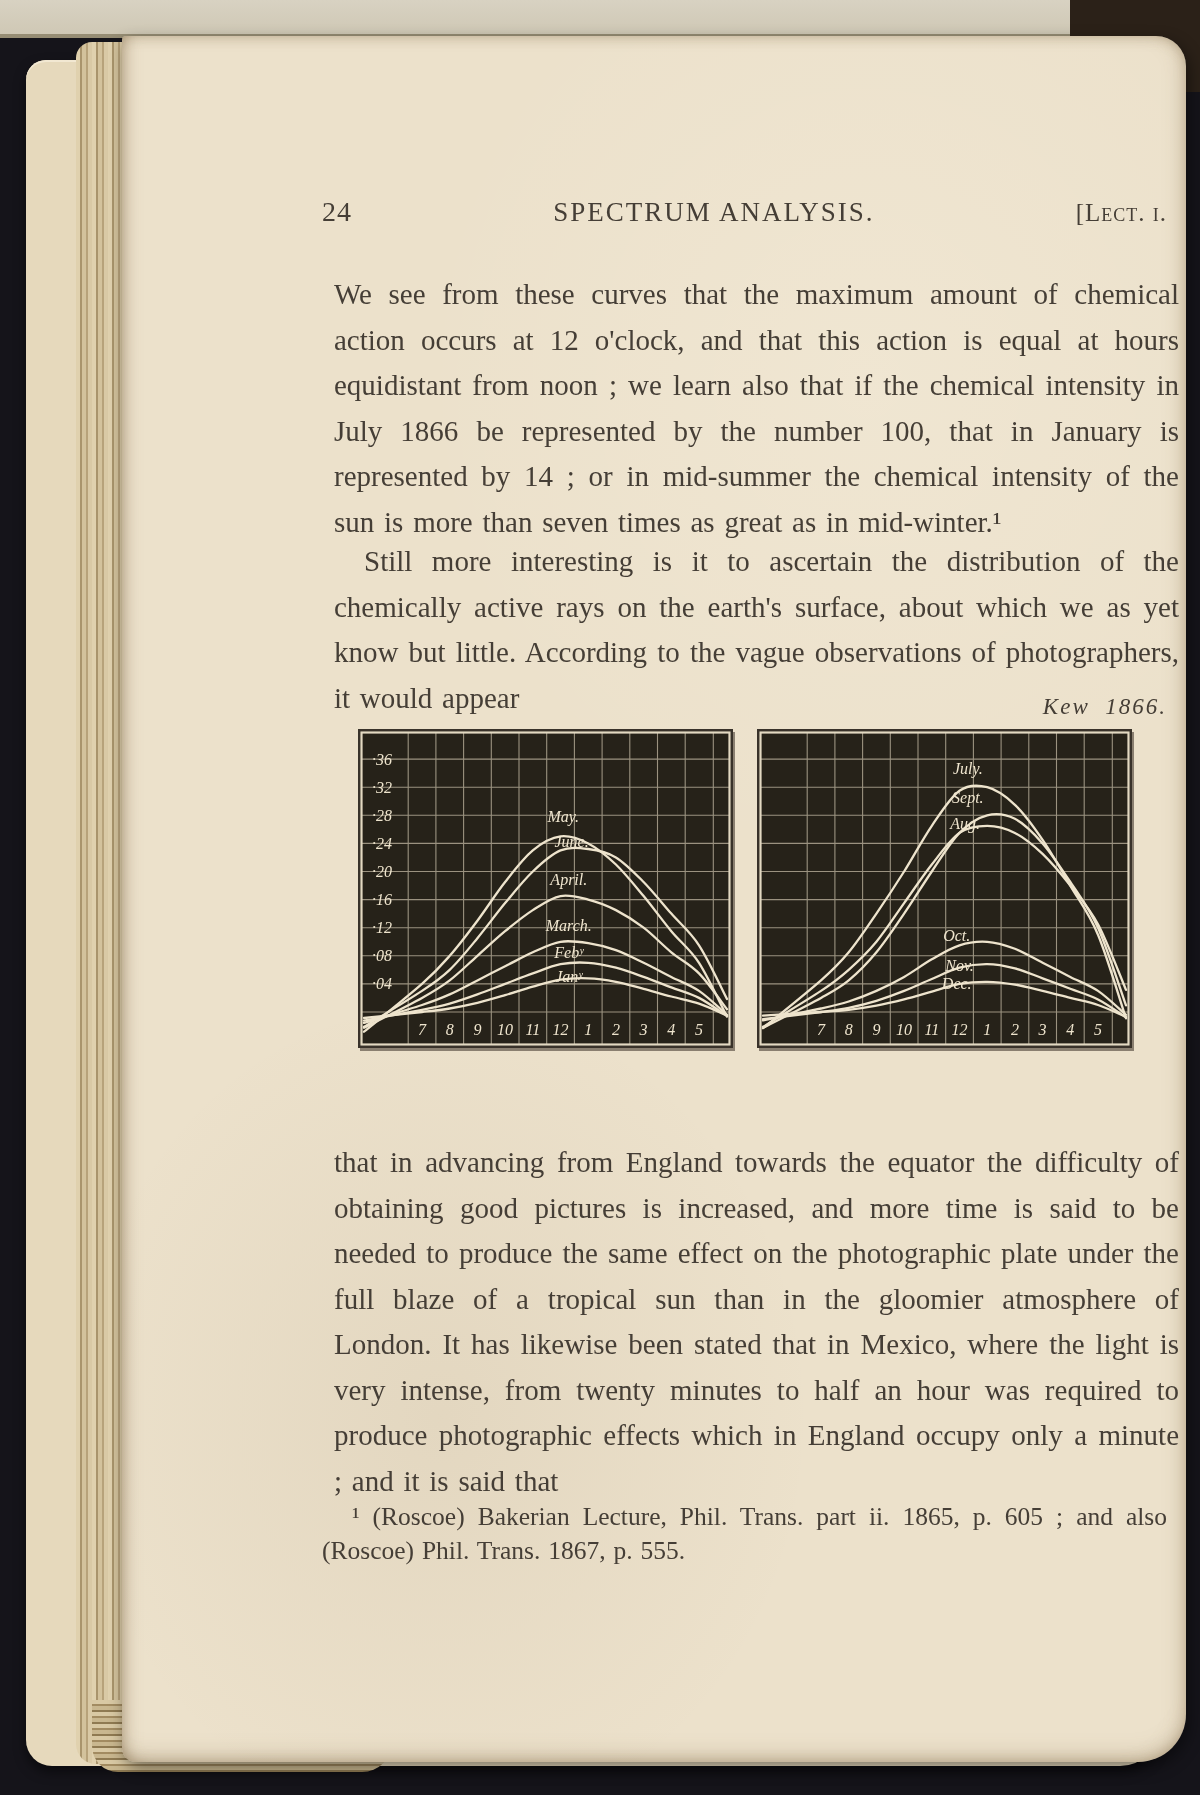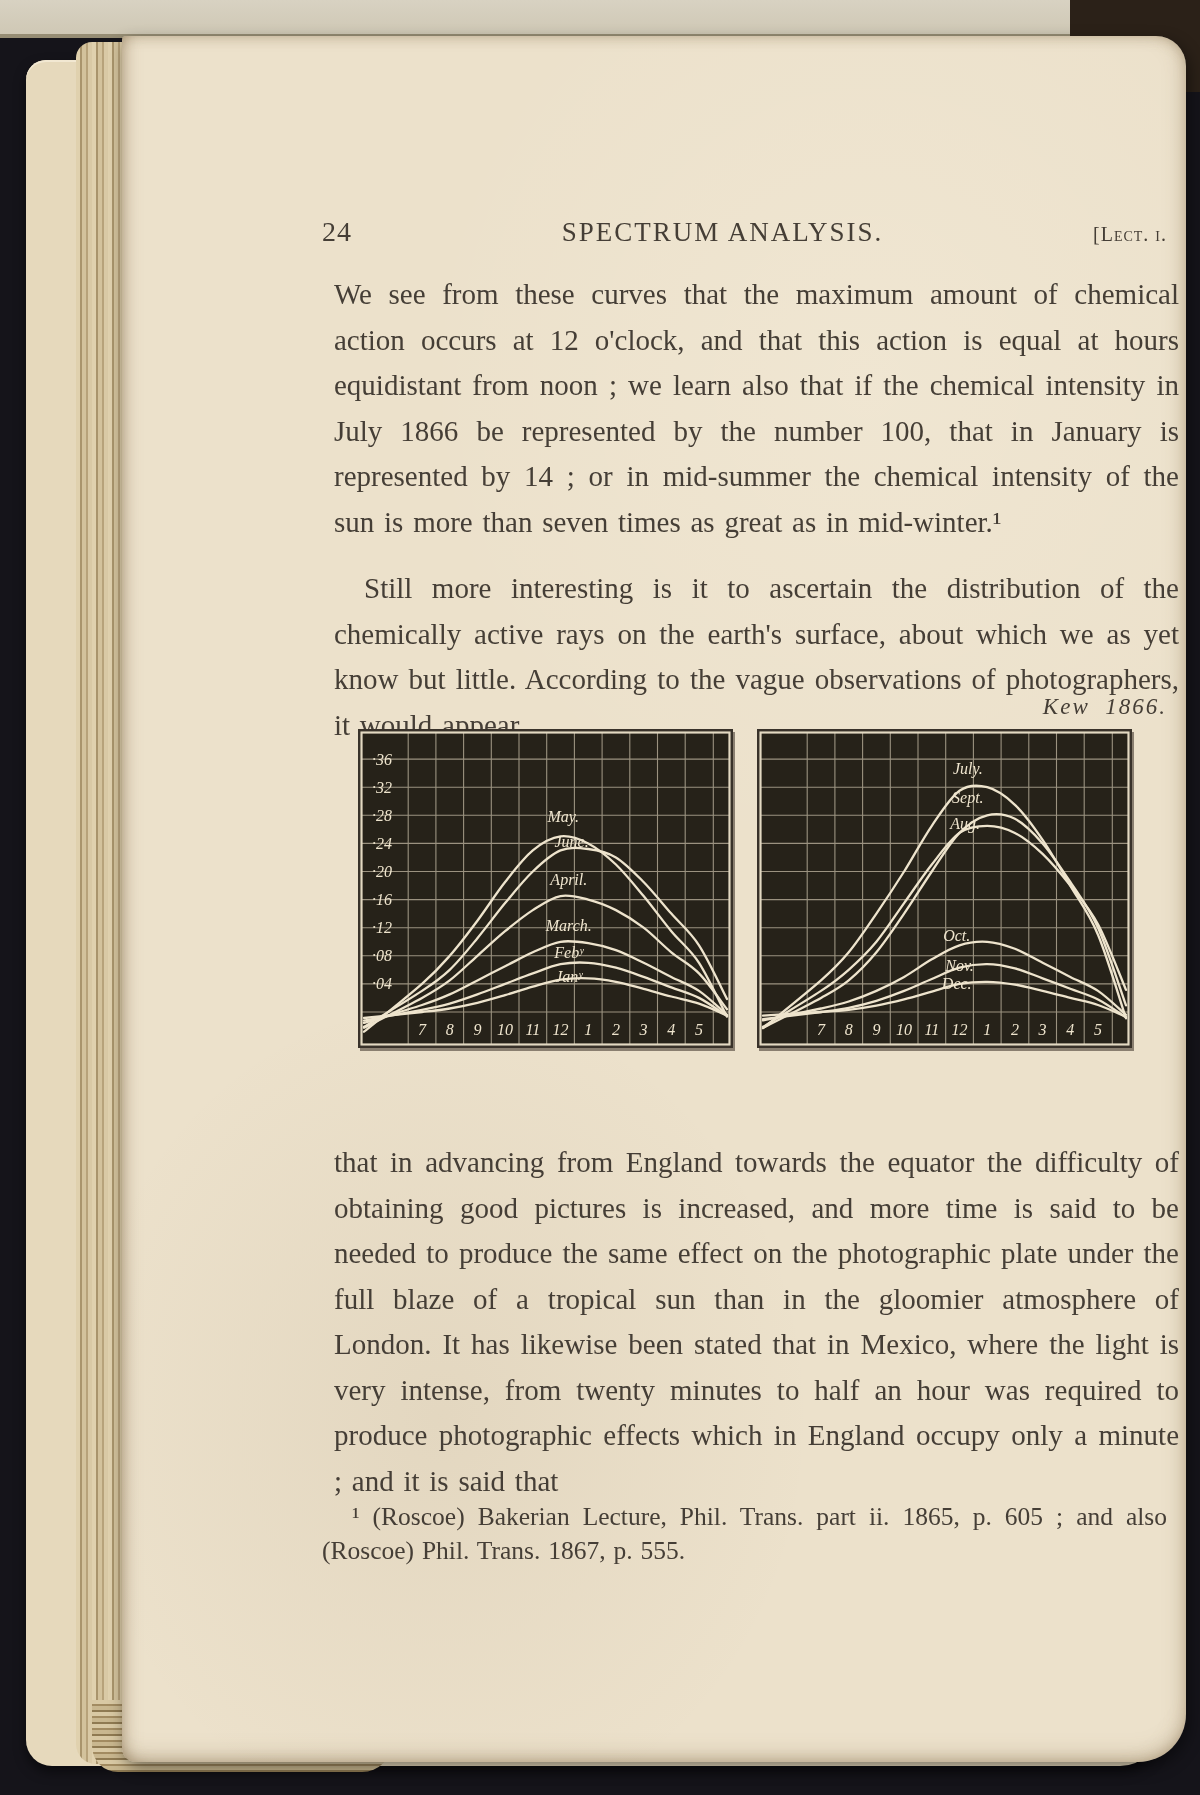--- a/index.html
+++ b/index.html
@@ -27,29 +27,29 @@
           radial-gradient(50% 35% at 30% 80%, rgba(120,95,60,.08), rgba(120,95,60,0) 70%),
           #ece1cb;
         border-radius:4px 30px 48px 14px;
         box-shadow:inset 10px 0 18px -10px rgba(121,96,60,.6),
                    inset -12px 0 22px -14px rgba(121,96,60,.5),
                    inset 0 -16px 26px -18px rgba(121,96,60,.55),
                    inset 0 10px 16px -12px rgba(121,96,60,.35),
                    3px 6px 16px rgba(0,0,0,.45);}
   .content{position:absolute;left:200px;top:0;width:845px;color:#453e36;}
   
-  .runhead{position:absolute;top:160px;left:0;width:100%;display:flex;align-items:baseline;margin-top:20px;}
+  .runhead{position:absolute;top:160px;left:0;width:100%;display:flex;align-items:baseline;}
   .pagenum{font-size:28px;letter-spacing:1px;}
   .runtitle{flex:1;text-align:center;font-size:27px;letter-spacing:2px;}
-  .lect{font-size:20px;font-variant:small-caps;letter-spacing:1px;}
+  .lect{font-size:25px;font-variant:small-caps;letter-spacing:1px;}
   
   .para{position:absolute;left:0;width:845px;margin:12px;font-size:29px;line-height:45.5px;
         text-align:justify;word-spacing:2.5px;}
   .p1{top:224px;}
-  .p2{top:518px;text-indent:30px;}
+  .p2{top:491px;text-indent:30px;}
   .p3{top:1092px;}
   .footnote{position:absolute;left:0;top:1464px;width:845px;font-size:25.5px;line-height:34px;
             text-align:justify;text-indent:30px;word-spacing:1.5px;}
   
   .figure{position:absolute;left:0;top:658px;width:845px;}
   .fig-title{text-align:right;font-style:italic;font-size:23px;letter-spacing:2px;white-space:pre;}
   .charts-row{display:flex;justify-content:center;gap:24px;margin-top:9px;}
   .chart{width:371px;height:315px;border:2px solid #39322a;background:#262219;
          box-shadow:2px 3px 0 rgba(58,48,38,.55);}
   .chart svg{display:block;font-family:"Liberation Serif","DejaVu Serif","DejaVu Sans",serif;}

